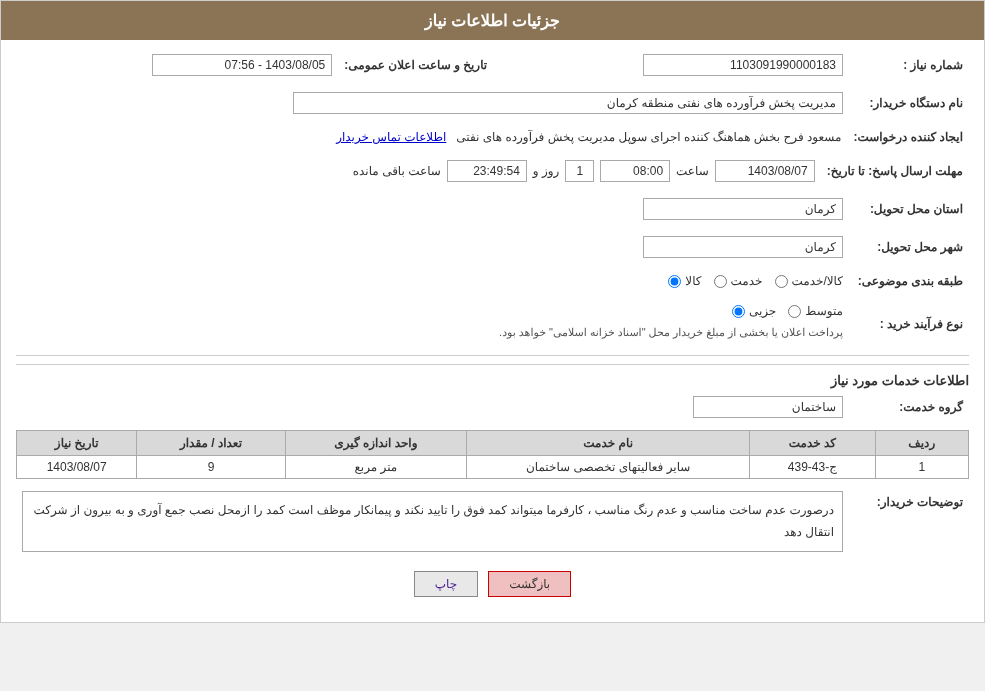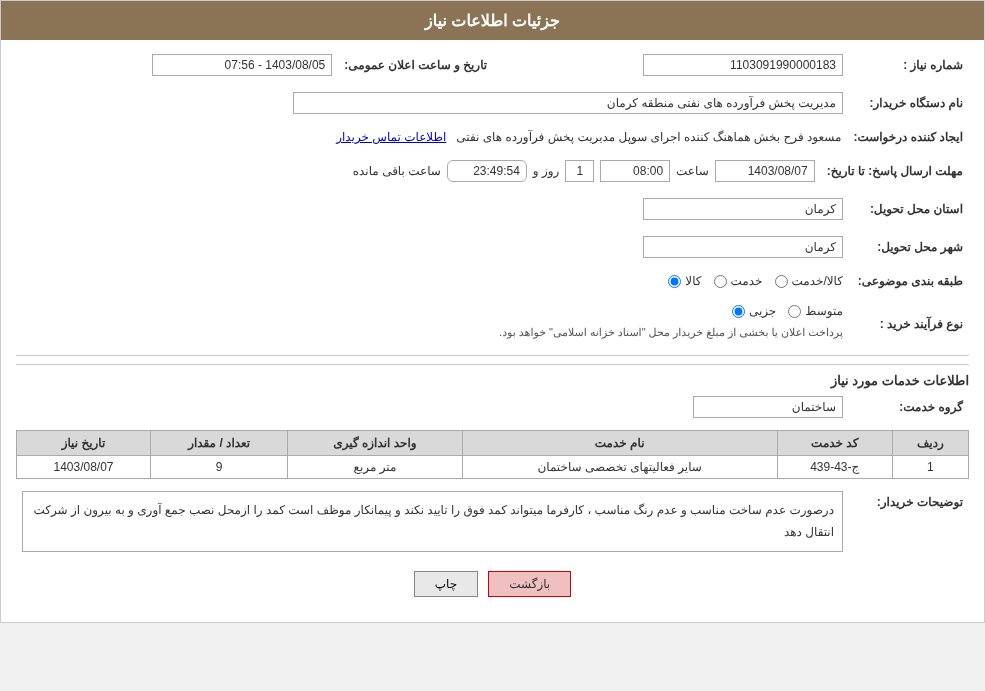--- a/index.html
+++ b/index.html
@@ -95,21 +95,21 @@
       line-height: 1.8;
     }
     .services-table {
       width: 100%;
       border-collapse: collapse;
       margin: 8px 0;
     }
     .services-table th {
       background: #d9d9d9;
       border: 1px solid #aaa;
-      padding: 5px 8px;
+      padding: 5px 16px;
       text-align: center;
       font-weight: bold;
     }
     .services-table td {
       border: 1px solid #aaa;
       padding: 4px 8px;
       text-align: center;
     }
     .services-table tr:nth-child(even) td {
       background: #f9f9f9;
@@ -130,21 +130,21 @@
     }
     .btn {
       padding: 5px 20px;
       border: 1px solid #888;
       cursor: pointer;
       font-family: Tahoma, Arial, sans-serif;
       font-size: 12px;
     }
     .btn-print {
       background: #e8e8e8;
-      color: #000000;
+      color: #4c1d95;
     }
     .btn-back {
       background: #f0c0c0;
       color: #333;
       border-color: #c00;
     }
     .separator {
       border: none;
       border-top: 1px solid #ccc;
       margin: 8px 0;
@@ -204,21 +204,21 @@
       <tbody>
           <tr>
         <td class="label-cell">مهلت ارسال پاسخ: تا تاریخ:</td>
         <td class="value-cell">
           <div class="row-flex">
             <span class="input-box" style="min-width:100px;">1403/08/07</span>
             <span>ساعت</span>
             <span class="input-box" style="min-width:70px;">08:00</span>
             <span style="border:1px solid #aaa; padding:3px 10px; background:#fff;">1</span>
             <span>روز و</span>
-            <span class="input-box" style="min-width:80px;border-radius:6px;">23:49:54</span>
+            <span class="input-box" style="min-width:80px;">23:49:54</span>
             <span>ساعت باقی مانده</span>
           </div>
         </td>
       </tr>
     </tbody>
       </table>
 
     <table class="info-table">
       <tbody>
           <tr>

